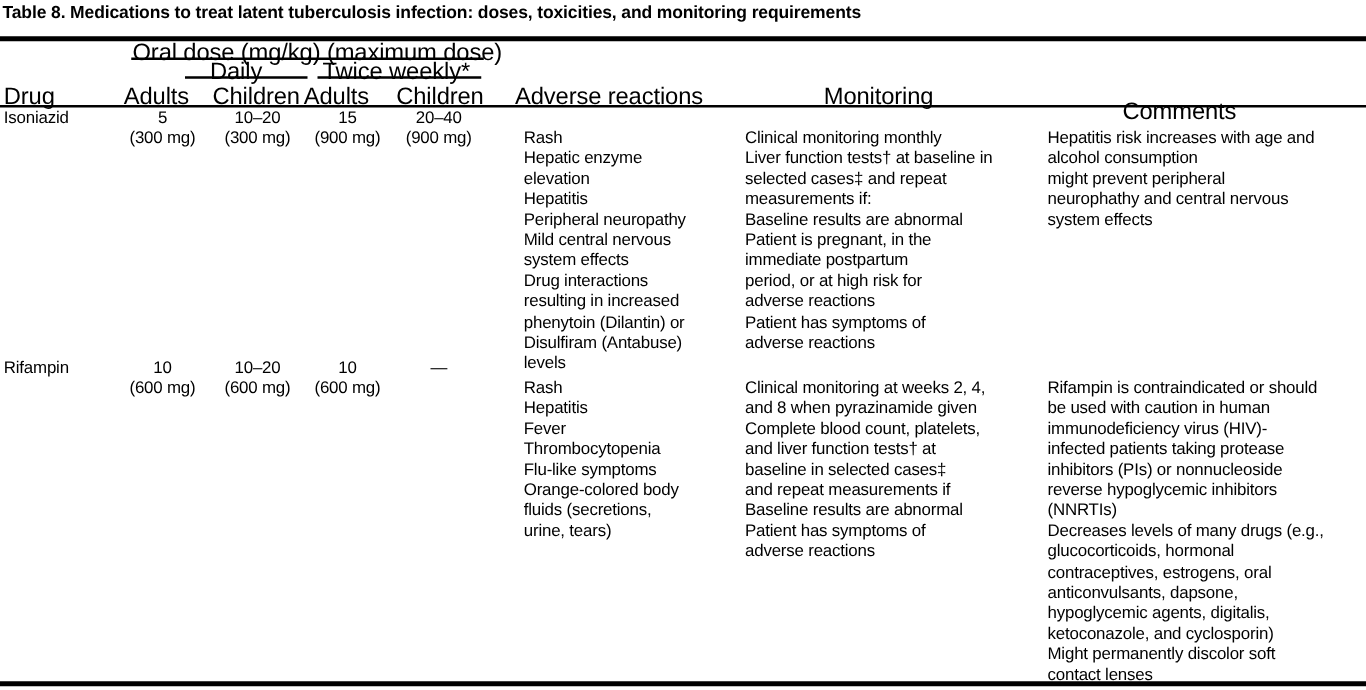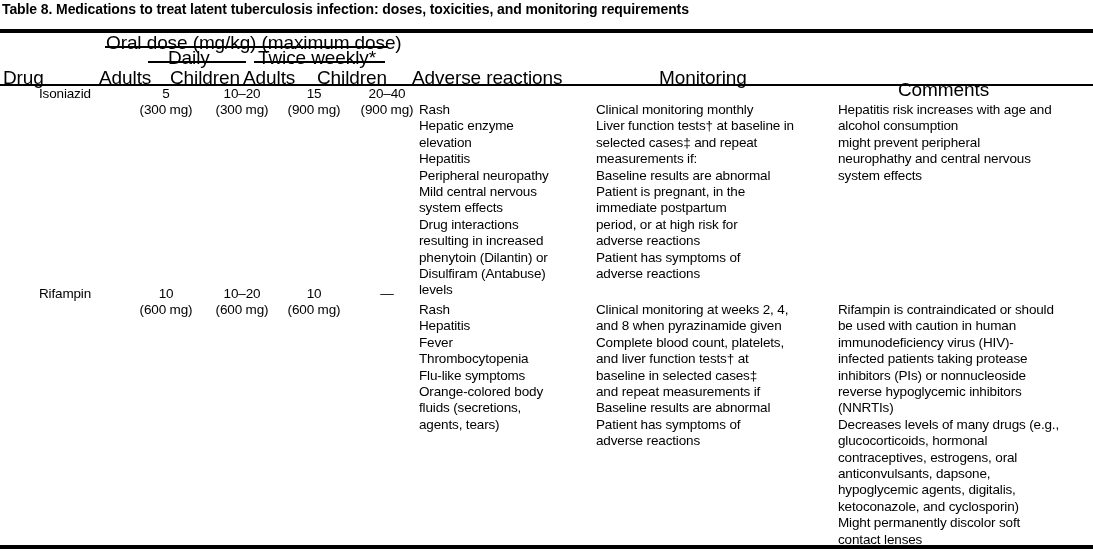--- a/index.html
+++ b/index.html
@@ -72,21 +72,20 @@
   }
   .row-isoniazid { top: 86px; }
   .row-rifampin  { top: 286px; }
 
   .cell {
     position: absolute;
     font-size: 13.5px;
     line-height: 16.4px;
     letter-spacing: -0.15px;
     top: 0;
-    margin-left: 36px;
   }
 
   .c-drug    { left: 3px;   width: 92px;  text-align: left; }
   .c-ad      { left: 92px;  width: 76px;  text-align: center; }
   .c-cd      { left: 166px; width: 80px;  text-align: center; }
   .c-aw      { left: 241px; width: 74px;  text-align: center; }
   .c-cw      { left: 311px; width: 80px;  text-align: center; }
   .c-adverse { left: 403px; width: 178px; }
   .c-monitor { left: 580px; width: 240px; }
   .c-comment { left: 822px; width: 268px; }
@@ -210,21 +209,21 @@
       <div class="dose-line"></div>
     </div>
     <ul class="lines cell c-adverse">
         <li class="ind0">Rash</li>
         <li class="ind0">Hepatitis</li>
         <li class="ind0">Fever</li>
         <li class="ind0">Thrombocytopenia</li>
         <li class="ind0">Flu-like symptoms</li>
         <li class="ind0">Orange-colored body</li>
         <li class="ind1">fluids (secretions,</li>
-        <li class="ind1">agents, tears)</li>
+        <li class="ind1">urine, tears)</li>
       </ul>
     <ul class="lines cell c-monitor">
         <li class="ind0">Clinical monitoring at weeks 2, 4,</li>
         <li class="ind0">and 8 when pyrazinamide given</li>
         <li class="ind0">Complete blood count, platelets,</li>
         <li class="ind1">and liver function tests† at</li>
         <li class="ind1">baseline in selected cases‡</li>
         <li class="ind1">and repeat measurements if</li>
         <li class="ind2">Baseline results are abnormal</li>
         <li class="ind2">Patient has symptoms of</li>

